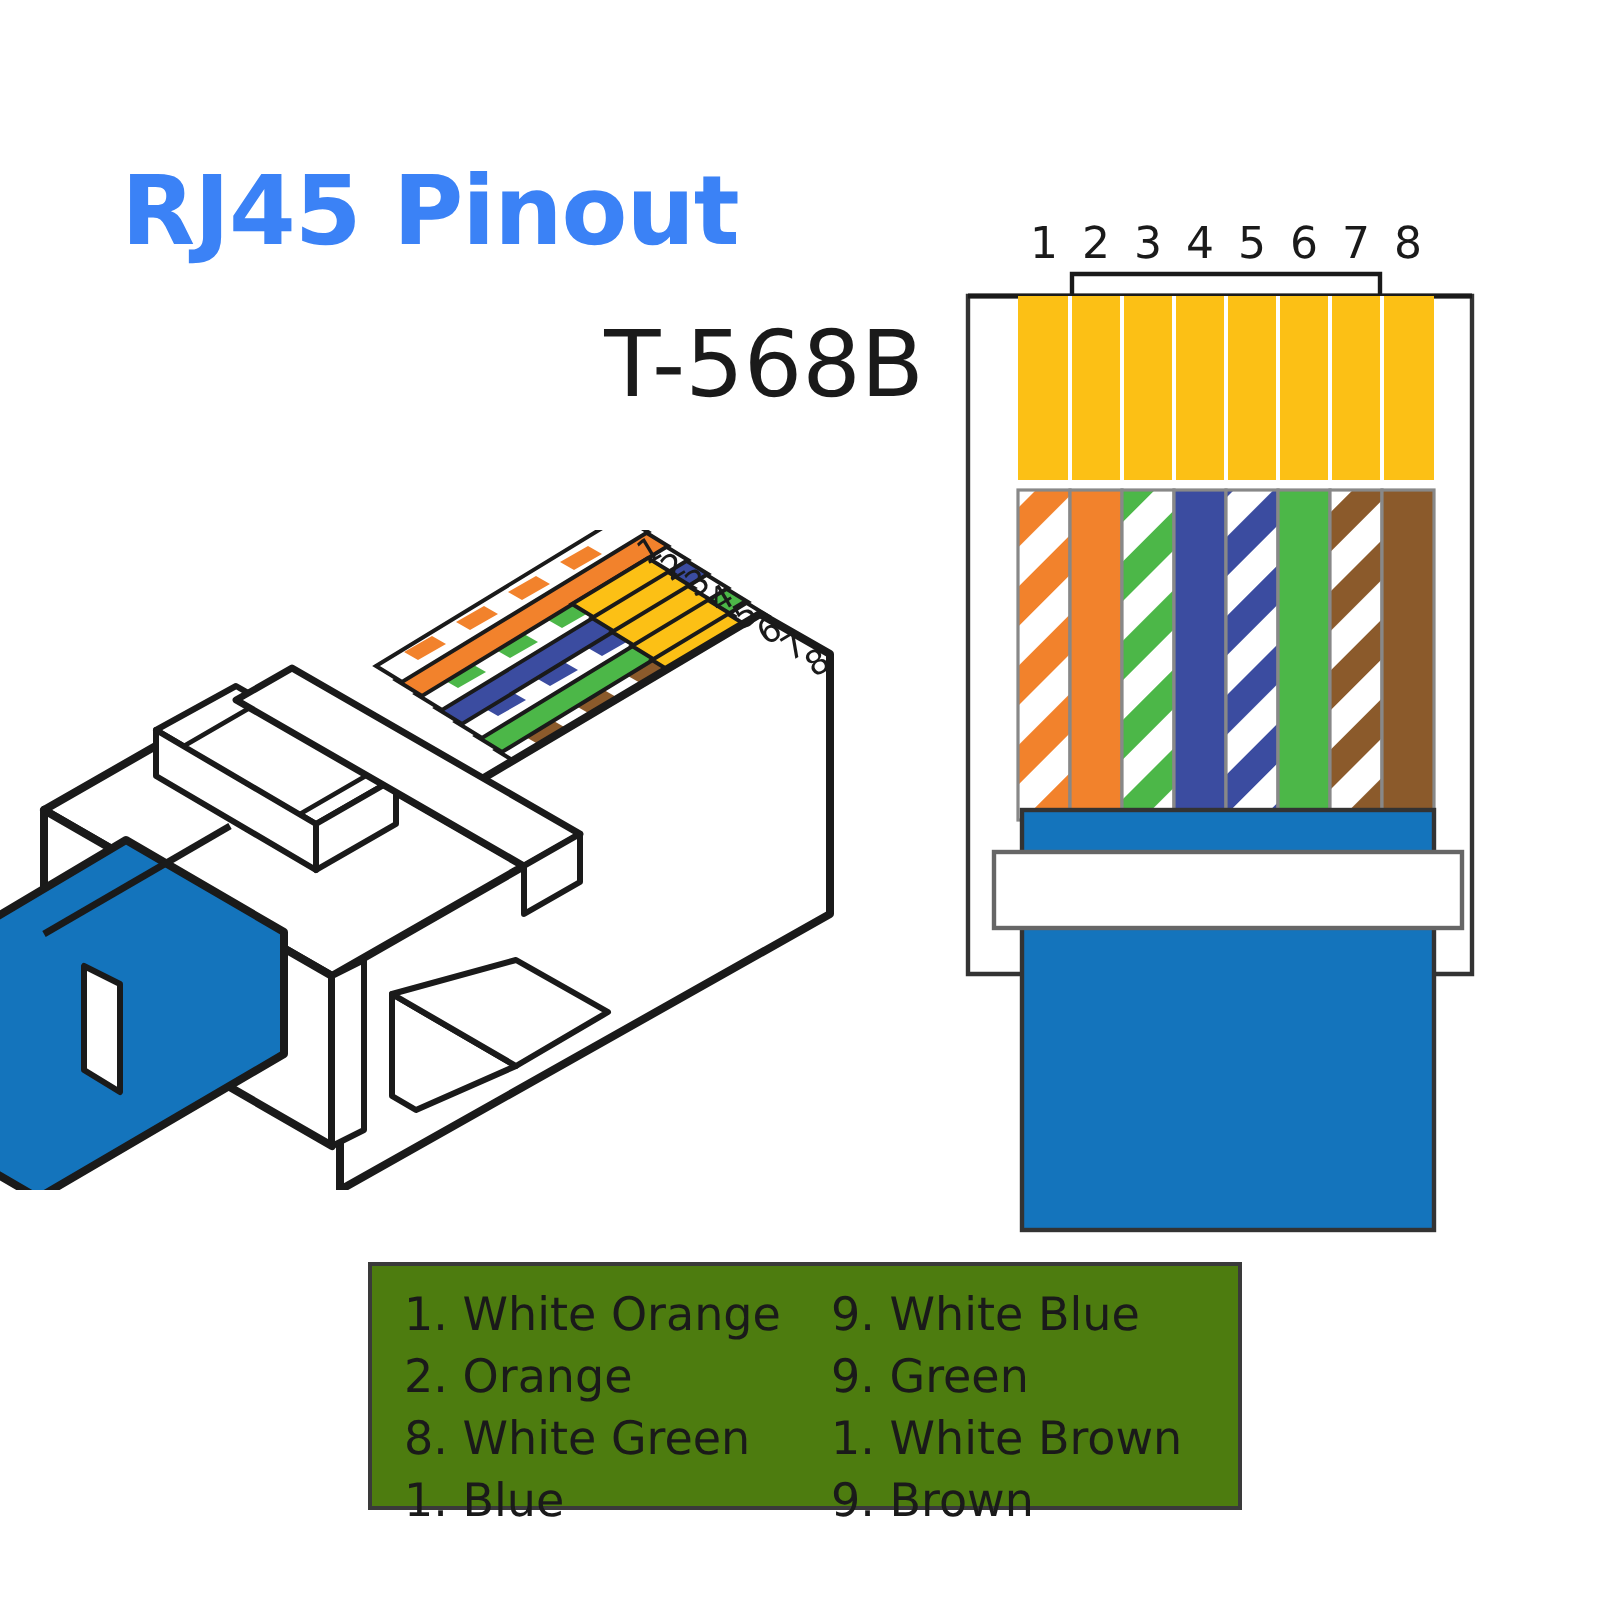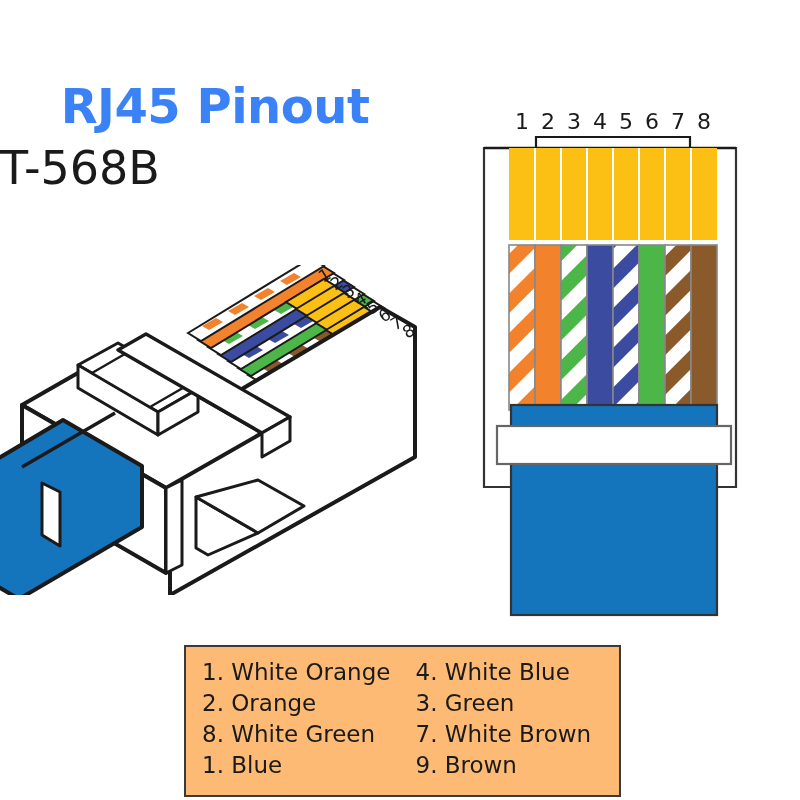--- a/index.html
+++ b/index.html
@@ -11,28 +11,29 @@
     position:relative;
   }
   #stage{position:absolute;left:0;top:0;width:800px;height:800px;}
   .title-main{
     position:absolute;left:0;top:82px;width:430px;
     text-align:center;
     font-size:48px;font-weight:bold;color:#3b82f6;
     letter-spacing:-0.5px;line-height:1;
   }
   .title-sub{
-    position:absolute;left:0;top:145px;width:430px;
-    text-align:left;
+    position:absolute;left:0;top:159px;width:430px;
+    text-align:right;
     font-size:46px;font-weight:400;color:#1a1a1a;
     line-height:1;
+    padding-left:32px;
   }
   .legend-box{
-    position:absolute;left:184px;top:645px;width:437px;height:152px;
-    border:2px solid #3a3a3a;background:#fdba74;
+    position:absolute;left:184px;top:631px;width:437px;height:124px;
+    border:2px solid #3a3a3a;background:#4d7c0f;
     box-sizing:border-box;
   }
   .legend-cols{
     position:absolute;left:0;top:0;width:100%;height:100%;
     display:flex;padding:10px 0 0 0;box-sizing:border-box;
   }
   .legend-col{flex:1;padding-left:16px;box-sizing:border-box;}
   .legend-col:nth-child(2){padding-left:10px;}
   .legend-item{
     font-size:23px;color:#1a1a1a;line-height:31px;white-space:nowrap;
@@ -210,21 +211,21 @@
 
   <div class="legend-box">
     <div class="legend-cols">
       <div class="legend-col">
         <div class="legend-item">1. White Orange</div>
         <div class="legend-item">2. Orange</div>
         <div class="legend-item">8. White Green</div>
         <div class="legend-item">1. Blue</div>
       </div>
       <div class="legend-col">
-        <div class="legend-item">4. White Blue</div>
-        <div class="legend-item">3. Green</div>
-        <div class="legend-item">7. White Brown</div>
+        <div class="legend-item">9. White Blue</div>
+        <div class="legend-item">9. Green</div>
+        <div class="legend-item">1. White Brown</div>
         <div class="legend-item">9. Brown</div>
       </div>
     </div>
   </div>
 
 </div>
 
 </body></html>

